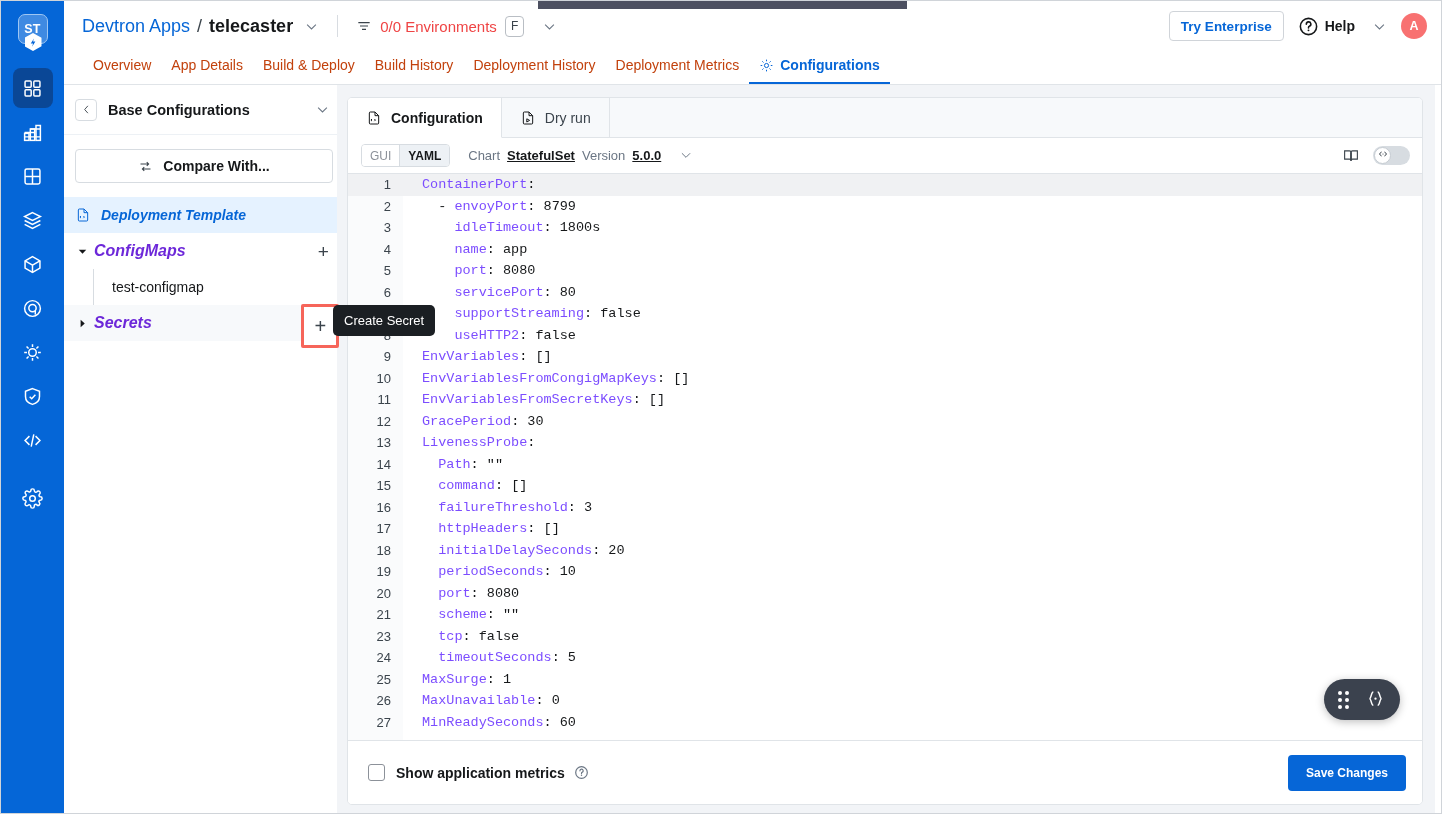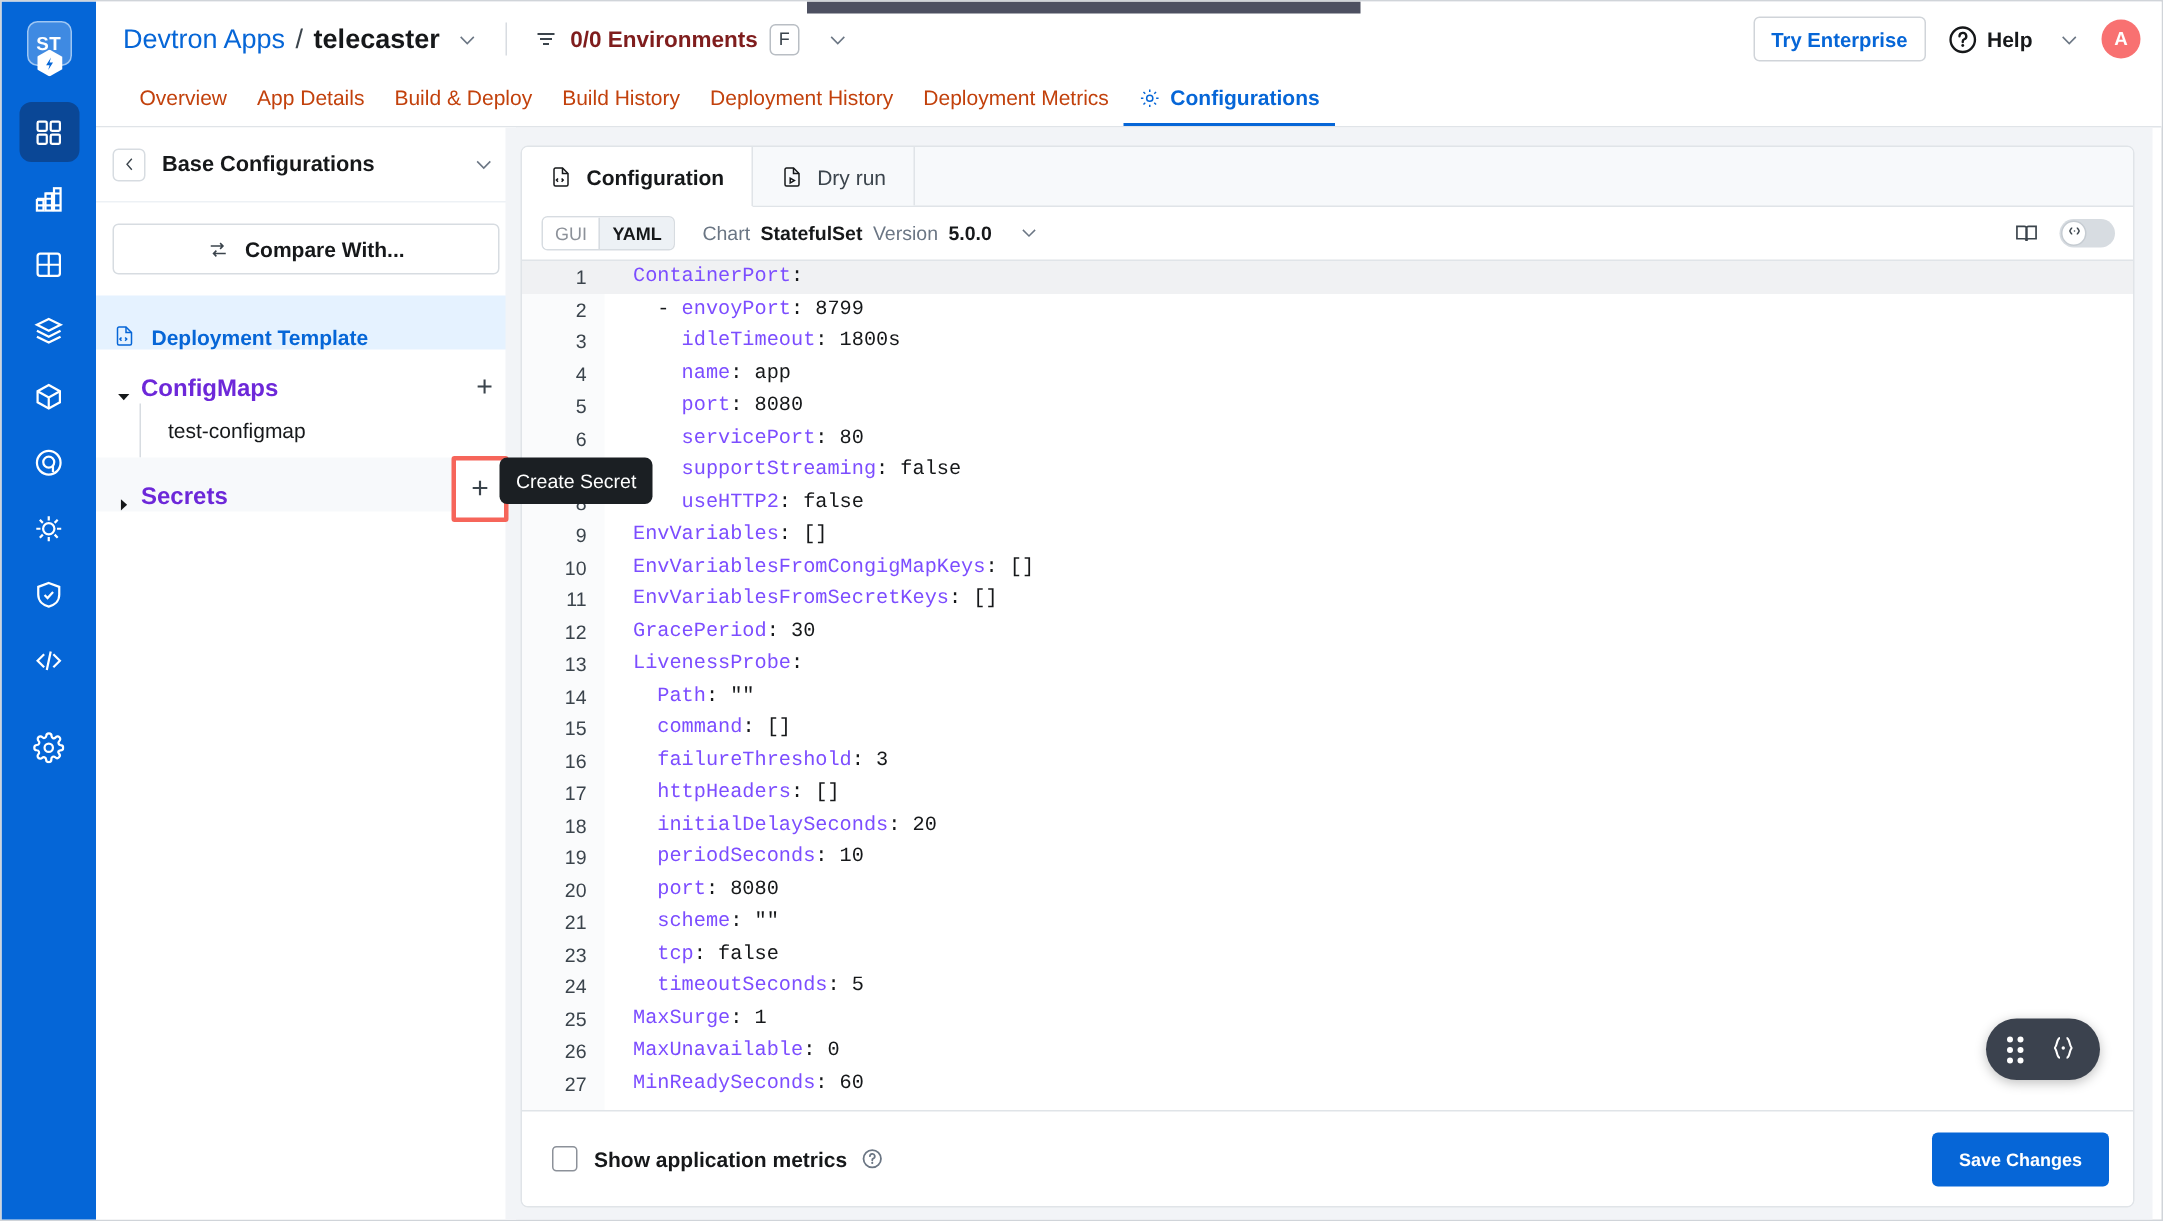--- a/index.html
+++ b/index.html
@@ -89,21 +89,21 @@
   .crumb-current { font-size: 18px; color: #16181a; font-weight: bold; }
   .chev {
     display: inline-block; margin-left: 11px; cursor: pointer;
     width: 15px; height: 15px;
   }
   .chev svg { width: 15px; height: 15px; stroke: #6b7684; fill: none; stroke-width: 1.7; }
   .vdiv { width: 1px; height: 22px; background: #d8dce1; margin: 0 18px; }
 
   .env-filter { display: flex; align-items: center; gap: 8px; cursor: pointer; }
   .env-filter svg { width: 16px; height: 16px; stroke: #3b444c; fill: none; stroke-width: 1.8; }
-  .env-label { font-size: 15px; font-weight: bold; color: #7f1d1d; }
+  .env-label { font-size: 15px; font-weight: normal; color: #ef4444; }
   .env-key {
     border: 1px solid #b9bec4; border-radius: 4px;
     min-width: 18px; height: 21px; padding: 0 5px;
     font-size: 12px; color: #3b444c;
     display: flex; align-items: center; justify-content: center;
     background: #fff;
   }
 
   .header-right {
     margin-left: auto; display: flex; align-items: center; gap: 14px;
@@ -165,22 +165,22 @@
     margin: 14px 11px 0 11px;
     height: 34px; border: 1px solid #d7dce1; border-radius: 4px;
     display: flex; align-items: center; justify-content: center; gap: 10px;
     background: #fff; cursor: pointer;
     font-size: 14px; color: #16181a; font-weight: 600;
   }
   .compare-btn svg { width: 15px; height: 15px; stroke: #3b444c; fill: none; stroke-width: 1.7; }
 
   .tree { margin-top: 14px; }
   .tree-row {
-    height: 36px; display: flex; align-items: flex-end;
-    padding: 0 10px 0 11px; cursor: pointer; position: relative;
+    height: 36px; display: flex; align-items: center;
+    padding: 0 10px 0 11px; cursor: pointer; position: relative; font-style: italic;
   }
   .tree-row.selected { background: #e5f2ff; }
   .tree-row.hovered { background: #f7f9fb; }
   .tree-row .lbl { font-size: 14px; color: #16181a; }
   .tree-row.selected .lbl { color: #0666d7; font-weight: 600; }
   .tree-row .ti { width: 18px; height: 18px; margin-right: 8px; display:flex; align-items:center; }
   .tree-row .ti svg { width: 16px; height: 16px; stroke: #0666d7; fill: none; stroke-width: 1.5; }
   .caret { width: 14px; margin-right: 5px; display: flex; align-items: center; justify-content: center; }
   .caret svg { width: 9px; height: 9px; fill: #16181a; }
   .tree-row .grp { font-size: 16px; color: #6d28d9; font-weight: bold; }
@@ -262,21 +262,21 @@
   }
   .seg-item {
     padding: 0 8px; display: flex; align-items: center;
     font-size: 12px; color: #8c9199; cursor: pointer; background: #fff;
   }
   .seg-item.active { background: #edf1f5; color: #16181a; font-weight: bold; }
   .seg-item + .seg-item { border-left: 1px solid #d7dce1; }
 
   .meta { display: flex; align-items: center; gap: 7px; margin-left: 18px; }
   .meta .k { font-size: 13px; color: #6b7684; }
-  .meta .v { font-size: 13px; color: #16181a; font-weight: bold; }
+  .meta .v { font-size: 13px; color: #16181a; font-weight: bold; text-decoration: underline; }
   .meta .chev svg { width: 14px; height: 14px; }
 
   .tb-right { margin-left: auto; display: flex; align-items: center; gap: 13px; }
   .tb-right .icobtn { cursor: pointer; display: flex; align-items: center; }
   .tb-right .icobtn svg { width: 18px; height: 18px; stroke: #3b444c; fill: none; stroke-width: 1.5; }
   .toggle-pill {
     width: 37px; height: 19px; border-radius: 10px;
     background: #d7dce1; position: relative; cursor: pointer;
   }
   .toggle-knob {

